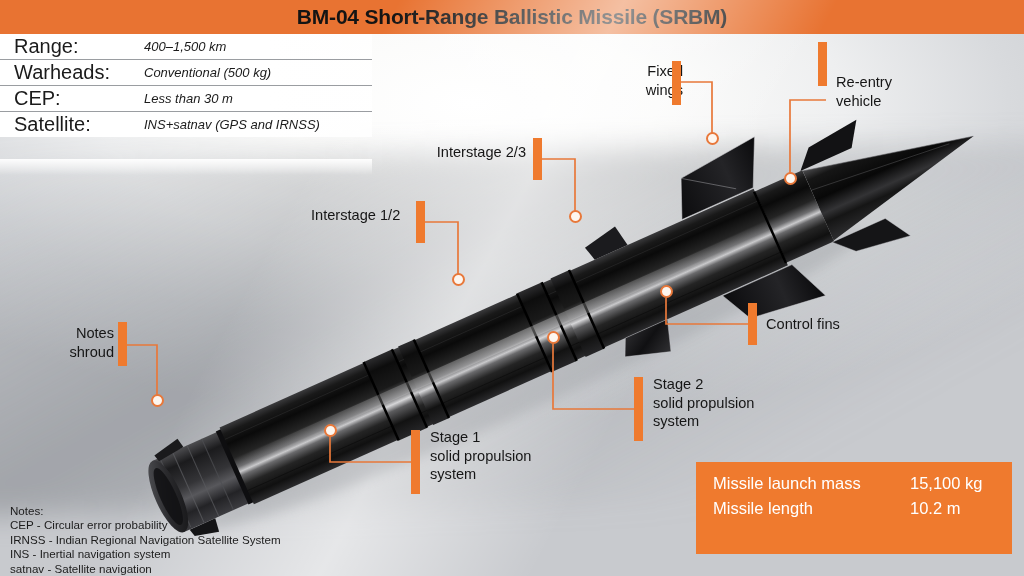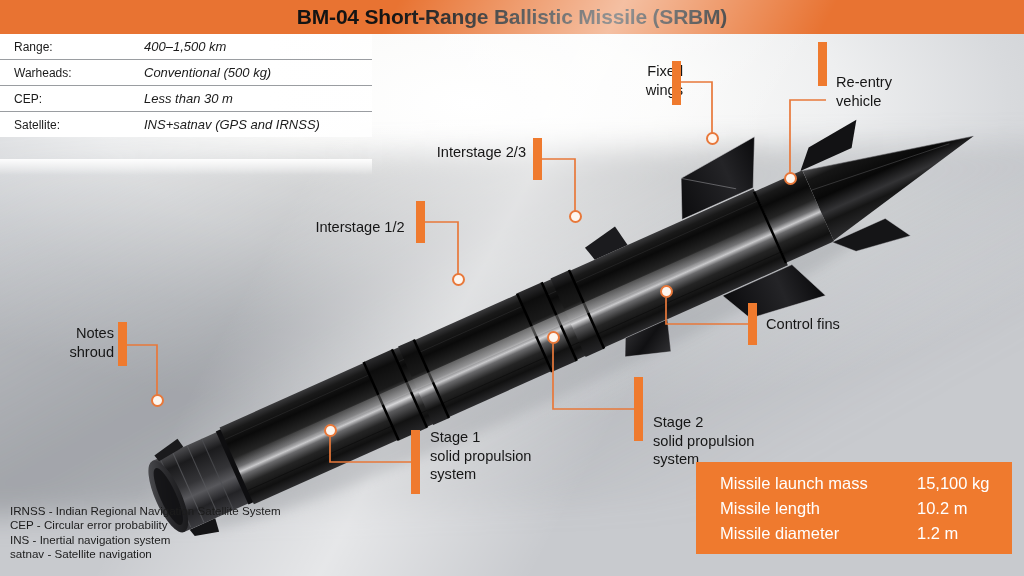--- a/index.html
+++ b/index.html
@@ -44,21 +44,21 @@
     background:linear-gradient(to right,#ffffff 0%,#ffffff 72%,rgba(255,255,255,.86) 100%);
     z-index:6;
   }
   .spec-row{
     position:relative;height:25px;display:flex;align-items:center;
     border-bottom:1px solid #9a9da1;
   }
   .spec-row:last-child{border-bottom:none;}
   .spec-label{
     width:144px;padding-left:14px;box-sizing:border-box;
-    font-size:12px;color:#1b1b1b;
+    font-size:20px;color:#1b1b1b;
   }
   .spec-value{font-size:13px;color:#1b1b1b;font-style:italic;}
   .spec-fade{
     position:absolute;left:0;top:159px;width:372px;height:16px;
     background:linear-gradient(to bottom,rgba(255,255,255,.95),rgba(255,255,255,0));
     z-index:6;pointer-events:none;
   }
 
   
   .missile{position:absolute;left:0;top:0;width:1024px;height:576px;z-index:3;}
@@ -83,21 +83,21 @@
     font-size:11.6px;line-height:14.4px;color:#1c1c1c;
   }
 
   
   .facts{
     position:absolute;left:696px;top:462px;width:316px;height:92px;
     background:#ef7a2e;z-index:8;padding:9px 0 0 0;box-sizing:border-box;
   }
   .fact-row{
     position:relative;height:25px;display:flex;align-items:center;
-    color:#fff;font-size:16.5px;margin-left:7px;
+    color:#fff;font-size:16.5px;
   }
   .fact-name{padding-left:17px;width:214px;box-sizing:border-box;}
   .fact-val{}
 </style>
 </head>
 <body>
 
 <div id="stage">
 
   <div class="bg-base"></div>
@@ -300,21 +300,21 @@
   </div>
   <div class="dot" style="left:706px;top:132px;"></div>
 
   <div class="callout">
     <div class="co-text" style="left:428px;top:143px;width:98px;text-align:right;">Interstage 2/3</div>
     <div class="co-tab" style="left:533px;top:138px;height:42px;"></div>
   </div>
   <div class="dot" style="left:569px;top:210px;"></div>
 
   <div class="callout">
-    <div class="co-text" style="left:311px;top:218px;width:98px;text-align:center;">Interstage 1/2</div>
+    <div class="co-text" style="left:311px;top:206px;width:98px;text-align:left;">Interstage 1/2</div>
     <div class="co-tab" style="left:416px;top:201px;height:42px;"></div>
   </div>
   <div class="dot" style="left:452px;top:273px;"></div>
 
   <div class="callout">
     <div class="co-tab" style="left:748px;top:303px;height:42px;"></div>
     <div class="co-text" style="left:766px;top:315px;width:110px;">Control fins</div>
   </div>
   <div class="dot" style="left:660px;top:285px;"></div>
 
@@ -328,42 +328,39 @@
   <div class="callout">
     <div class="co-tab" style="left:411px;top:430px;height:64px;"></div>
     <div class="co-text" style="left:430px;top:428px;width:150px;">Stage 1
 solid propulsion
 system</div>
   </div>
   <div class="dot" style="left:324px;top:424px;"></div>
 
   <div class="callout">
     <div class="co-tab" style="left:634px;top:377px;height:64px;"></div>
-    <div class="co-text" style="left:653px;top:375px;width:150px;margin-top:38px;">Stage 2
+    <div class="co-text" style="left:653px;top:375px;width:150px;">Stage 2
 solid propulsion
 system</div>
   </div>
   <div class="dot" style="left:547px;top:331px;"></div>
 
   <div class="notes">
+    <div>Notes:</div>
+    <div>CEP - Circular error probability</div>
     <div>IRNSS - Indian Regional Navigation Satellite System</div>
-    <div>CEP - Circular error probability</div>
     <div>INS - Inertial navigation system</div>
     <div>satnav - Satellite navigation</div>
   </div>
 
   <div class="facts">
     <div class="fact-row">
       <span class="fact-name">Missile launch mass</span>
       <span class="fact-val">15,100 kg</span>
     </div>
     <div class="fact-row">
       <span class="fact-name">Missile length</span>
       <span class="fact-val">10.2 m</span>
     </div>
-    <div class="fact-row">
-      <span class="fact-name">Missile diameter</span>
-      <span class="fact-val">1.2 m</span>
-    </div>
   </div>
 
   <div class="bg-sheen"></div>
 </div>
 
 </body></html>

